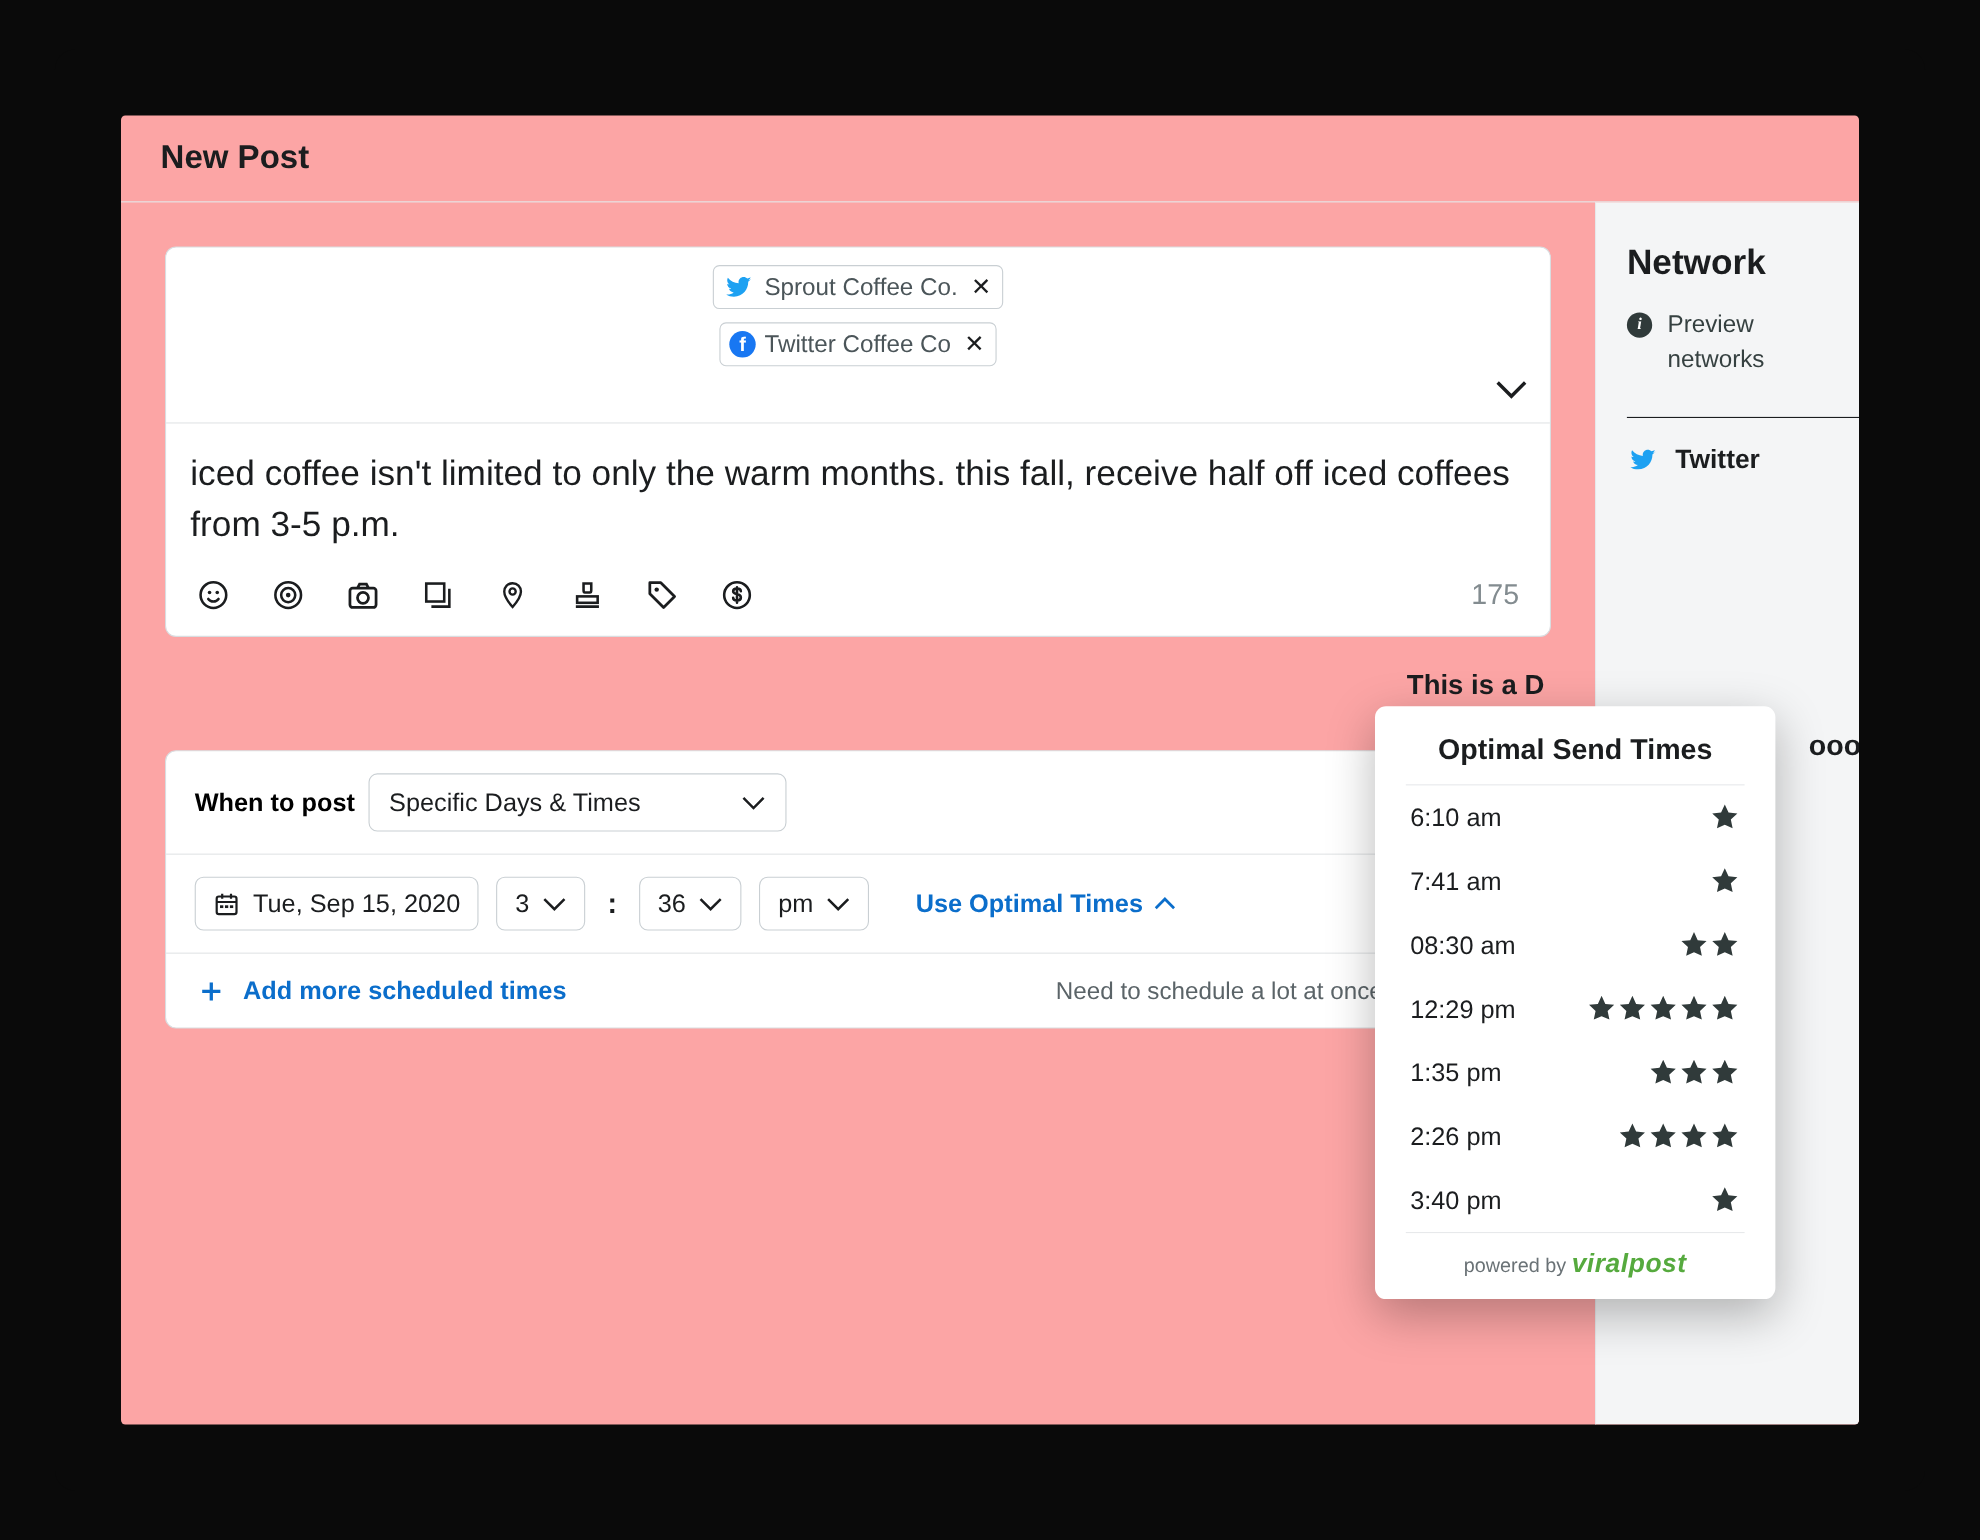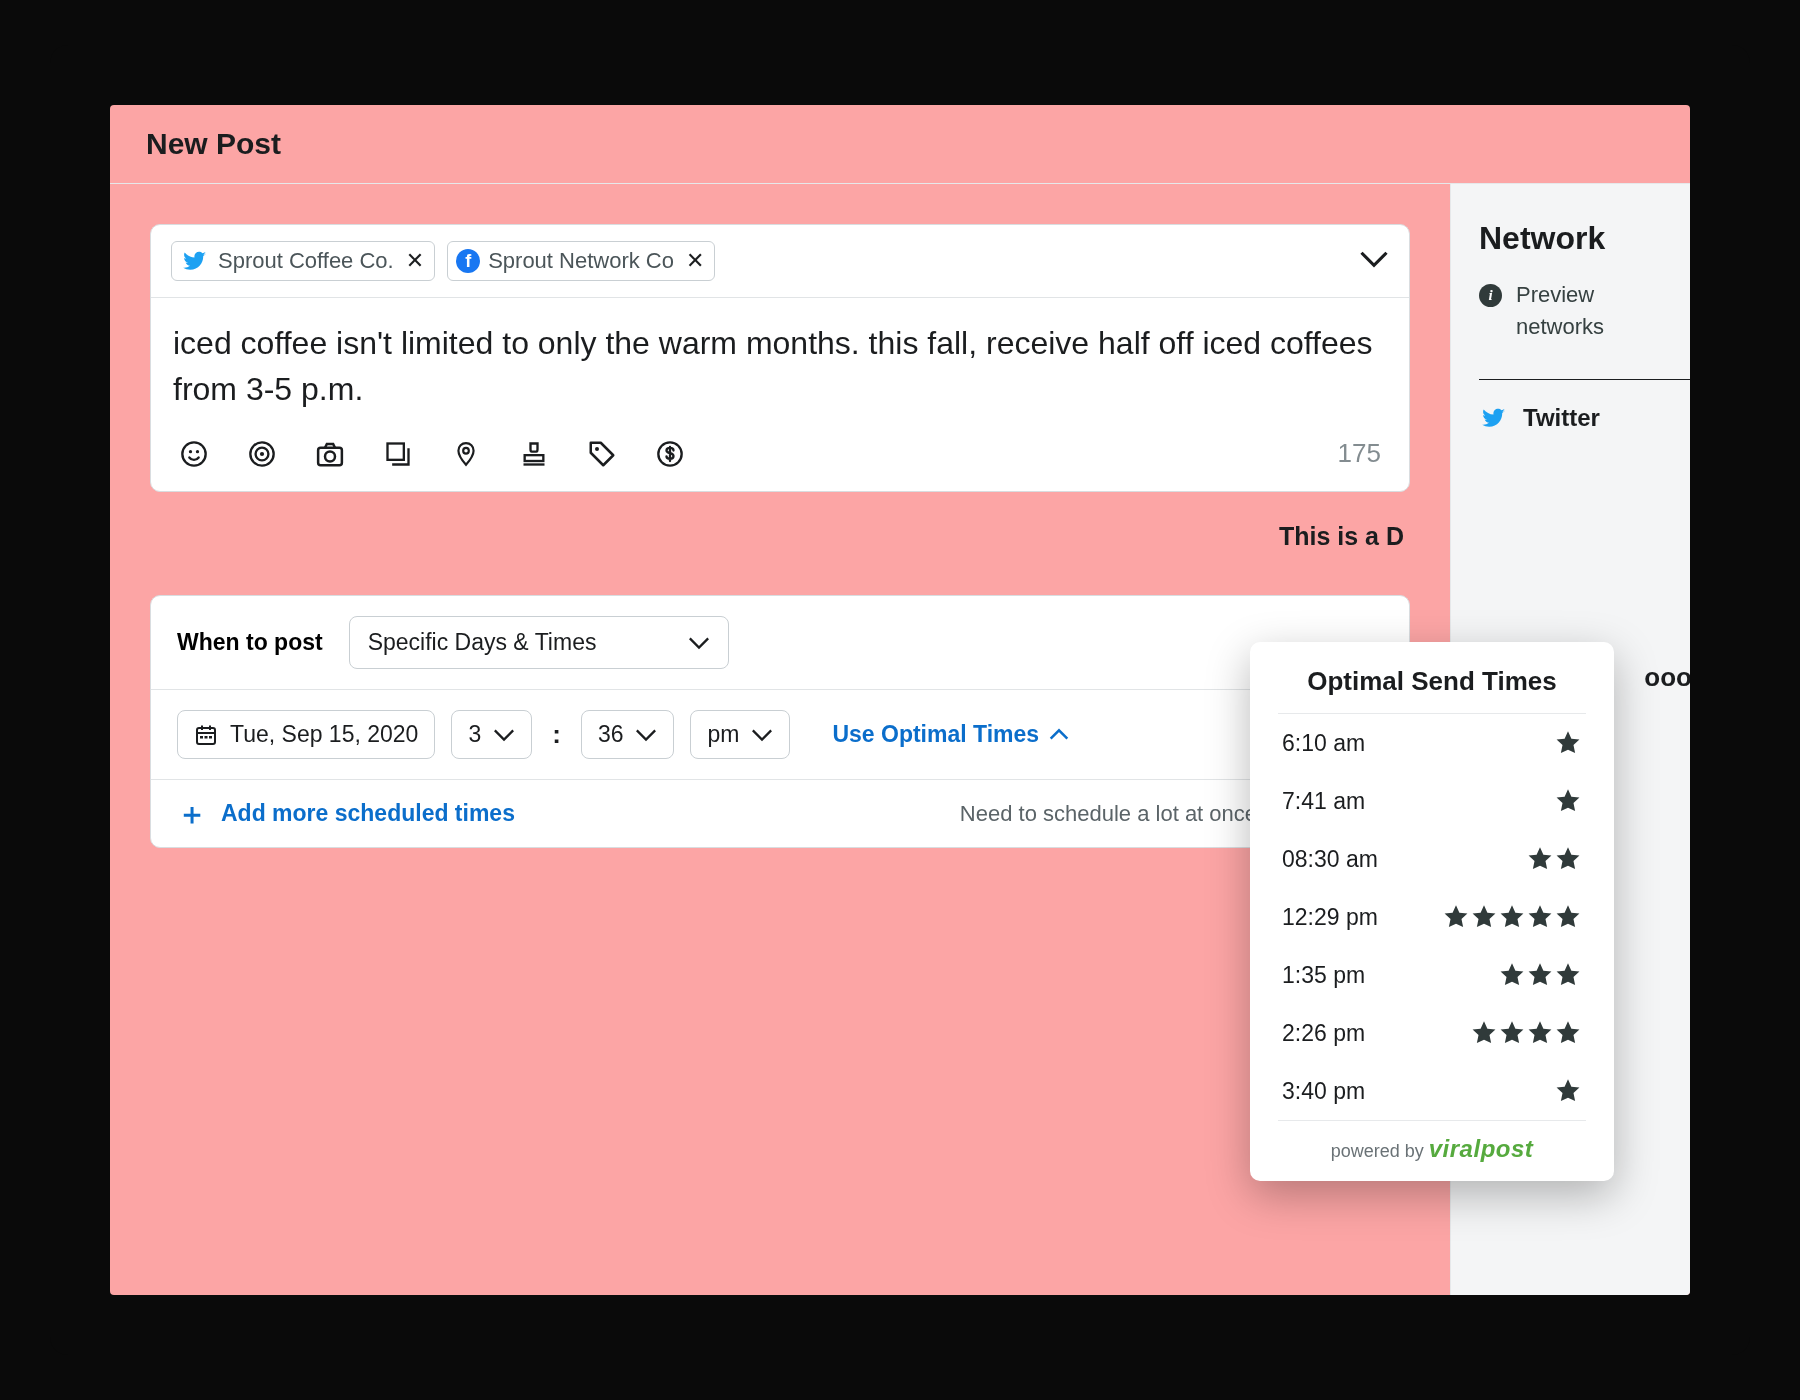--- a/index.html
+++ b/index.html
@@ -66,20 +66,21 @@
   .card {
     border: 1px solid #d9dde0;
     border-radius: 10px;
     background:#fff;
   }
   .profiles {
     display:flex; align-items:center; gap:12px;
     padding: 16px 20px;
     border-bottom:1px solid #e1e4e6;
     position: relative;
+    flex-direction: column;
   }
   .chip {
     display:inline-flex; align-items:center; gap:8px;
     border:1px solid #c9cfd3; border-radius:6px;
     padding:6px 10px 6px 8px;
     font-size:22px; color:#4b5559;
     background:#fff;
   }
   .chip .close { font-size:22px; color:#1b1d1f; cursor:pointer; padding-left:4px; }
   .profiles .chev {
@@ -103,21 +104,21 @@
   .draft-line {
     text-align:right;
     font-size:25px;
     font-weight:700;
     color:#1b1d1f;
     padding: 30px 6px 44px 0;
   }
 
   
   .sched-header {
-    display:flex; align-items:center; gap:26px;
+    display:flex; align-items:center; gap:12px;
     padding: 20px 26px;
     border-bottom:1px solid #e1e4e6;
   }
   .sched-header .label { font-size:23px; font-weight:800; }
   .select-box {
     display:inline-flex; align-items:center; justify-content:space-between;
     border:1px solid #c9cfd3; border-radius:8px;
     padding: 12px 18px;
     font-size:23px; color:#1b1d1f;
     min-width: 380px;
@@ -198,21 +199,21 @@
           <div class="profiles">
             <span class="chip">
               <svg class="twitter-bird" viewBox="0 0 24 24">
                   <path fill="#1DA1F2" d="M23 4.9c-.8.4-1.7.6-2.6.8.9-.6 1.7-1.5 2-2.6-.9.5-1.9.9-3 1.1C18.5 3.3 17.3 2.8 16 2.8c-2.5 0-4.6 2-4.6 4.6 0 .4 0 .7.1 1.1C7.7 8.3 4.1 6.4 1.7 3.4c-.4.7-.6 1.5-.6 2.3 0 1.6.8 3 2.1 3.8-.8 0-1.5-.2-2.1-.6v.1c0 2.2 1.6 4.1 3.7 4.5-.4.1-.8.2-1.2.2-.3 0-.6 0-.9-.1.6 1.8 2.3 3.2 4.3 3.2-1.6 1.2-3.6 2-5.7 2-.4 0-.7 0-1.1-.1 2 1.3 4.4 2 7 2 8.4 0 13-7 13-13v-.6c.9-.6 1.7-1.5 2.3-2.4z"></path>
                 </svg>
               <span>Sprout Coffee Co.</span>
               <span class="close">✕</span>
             </span>
             <span class="chip">
               <span class="fb-circle">f</span>
-              <span>Sprout Network Co</span>
+              <span>Twitter Coffee Co</span>
               <span class="close">✕</span>
             </span>
             <span class="chev">
               <svg class="chev-down" viewBox="0 0 24 14" style="width:30px;height:18px;">
                   <polyline points="2,2 12,12 22,2"></polyline>
                 </svg>
             </span>
           </div>
 
           <div class="composer-text">iced coffee isn't limited to only the warm months. this fall, receive half off iced coffees from 3-5 p.m.</div>

